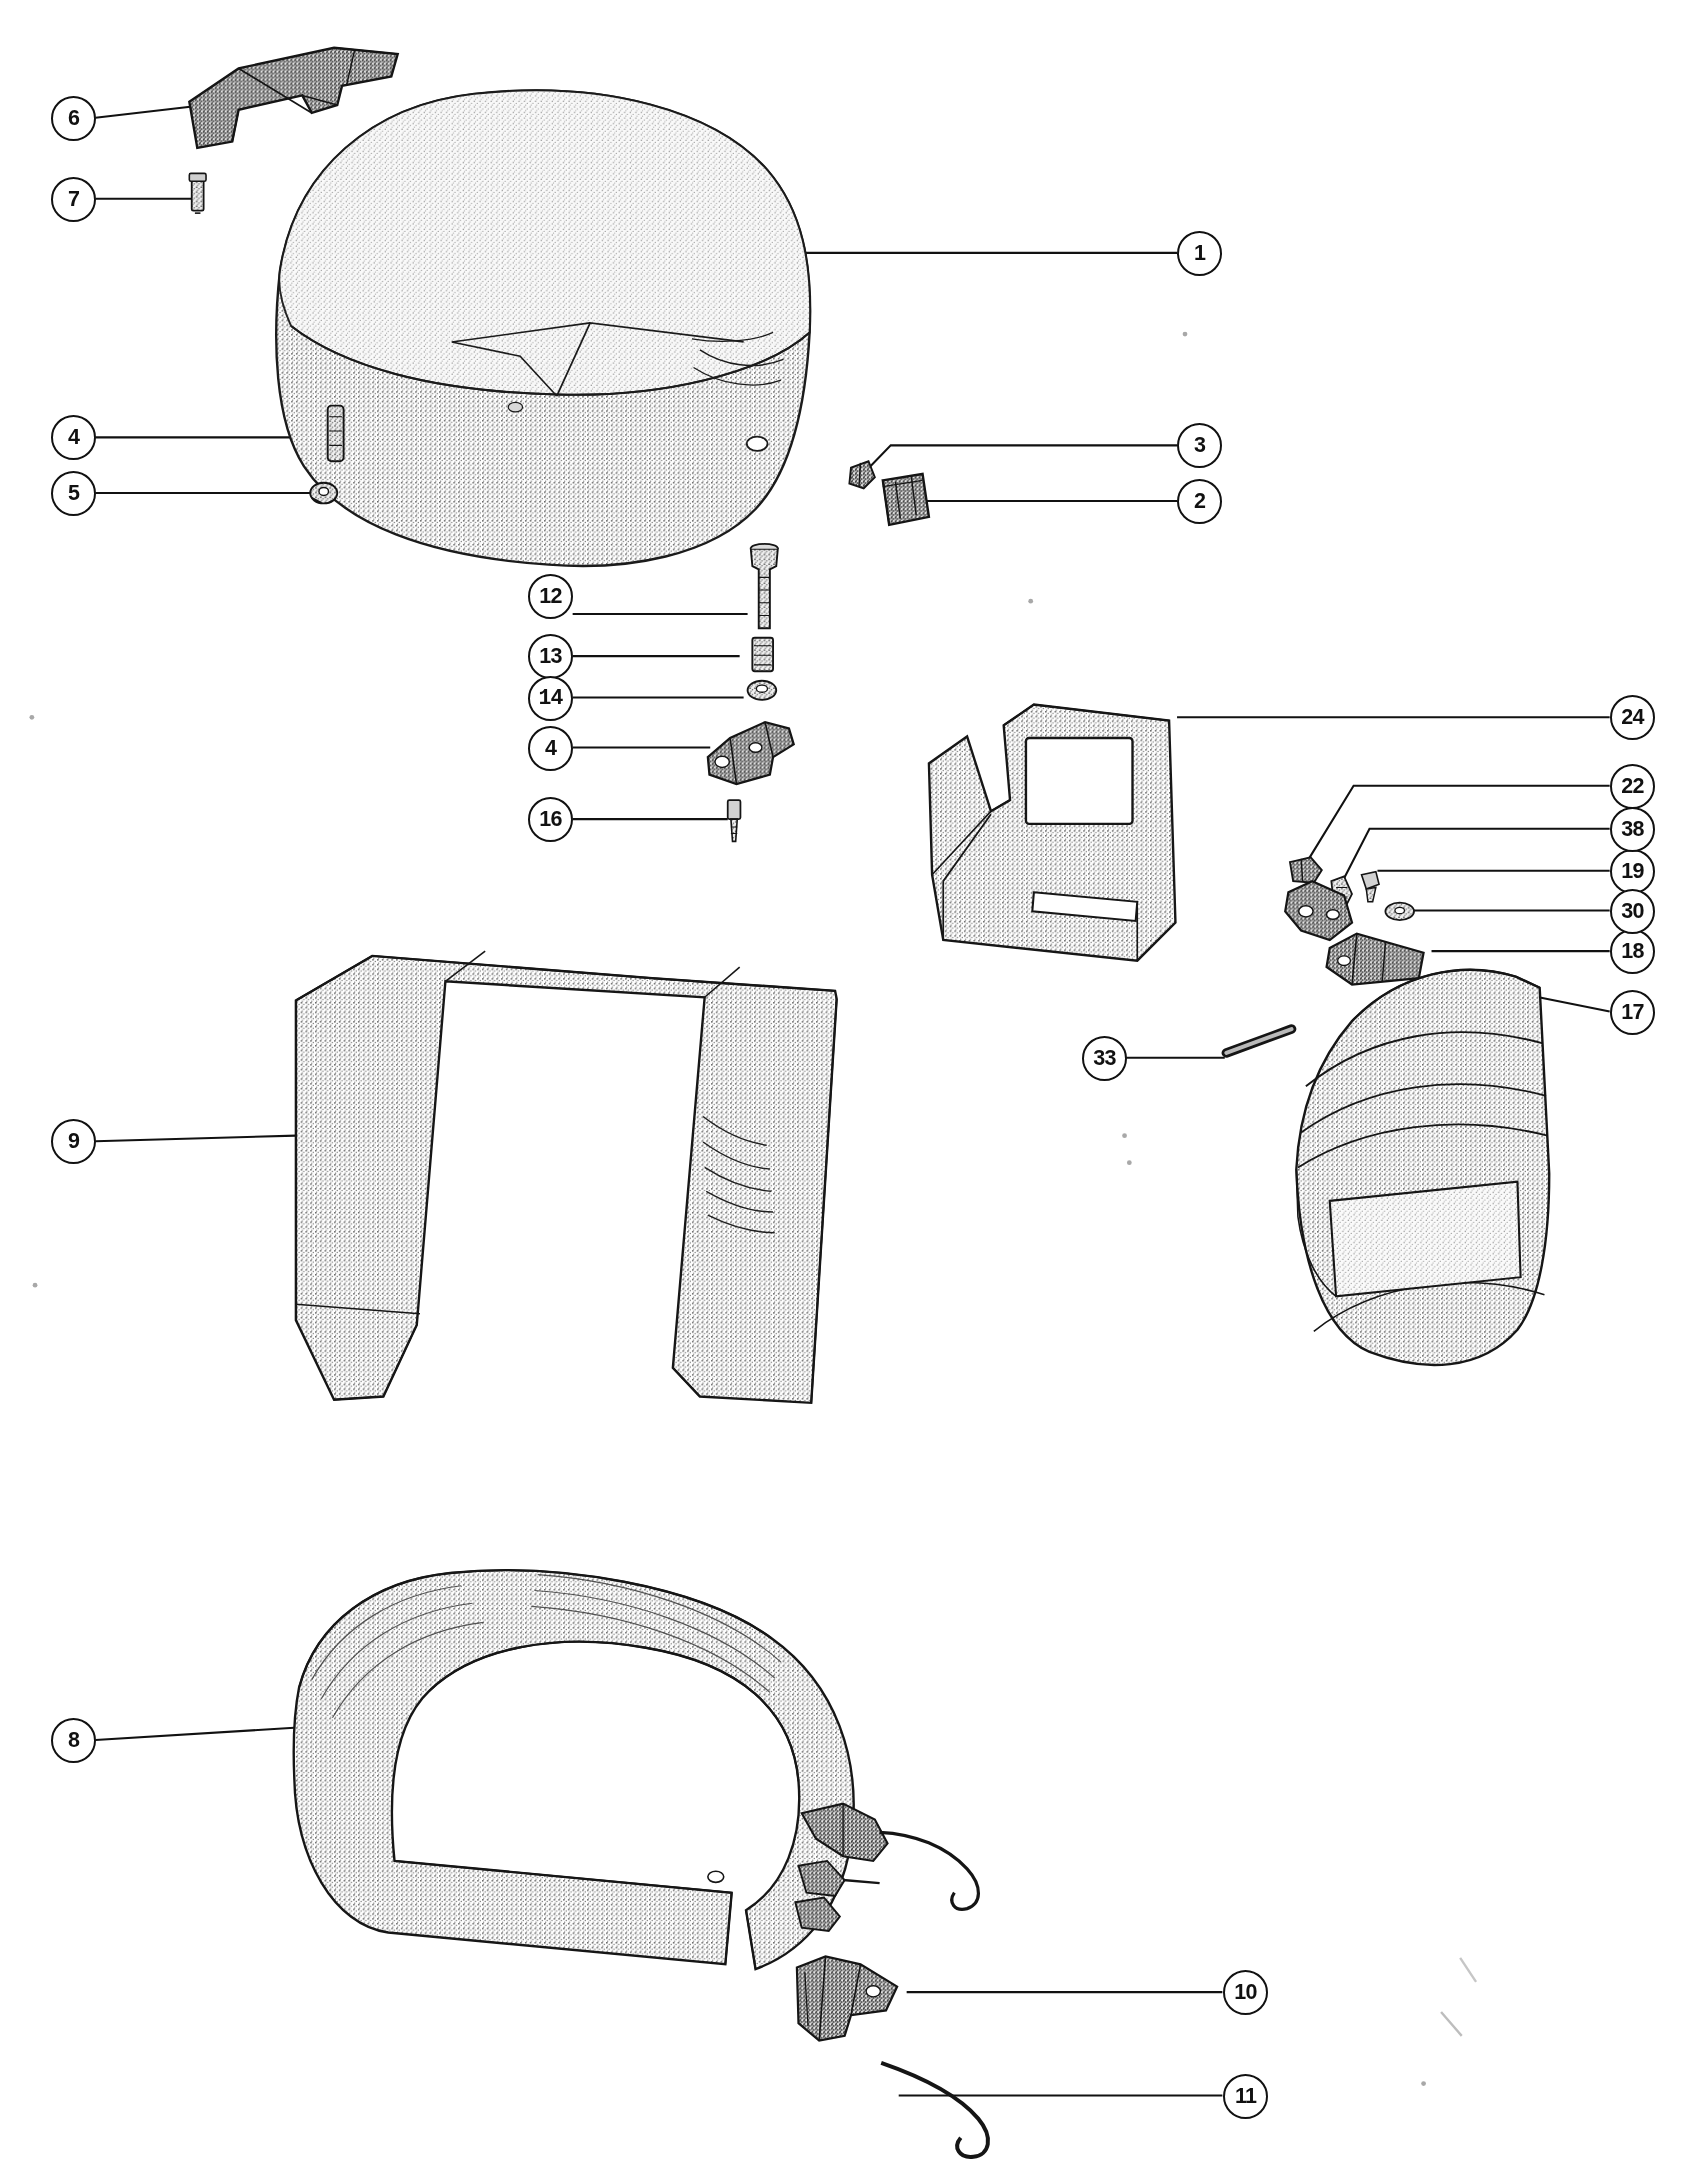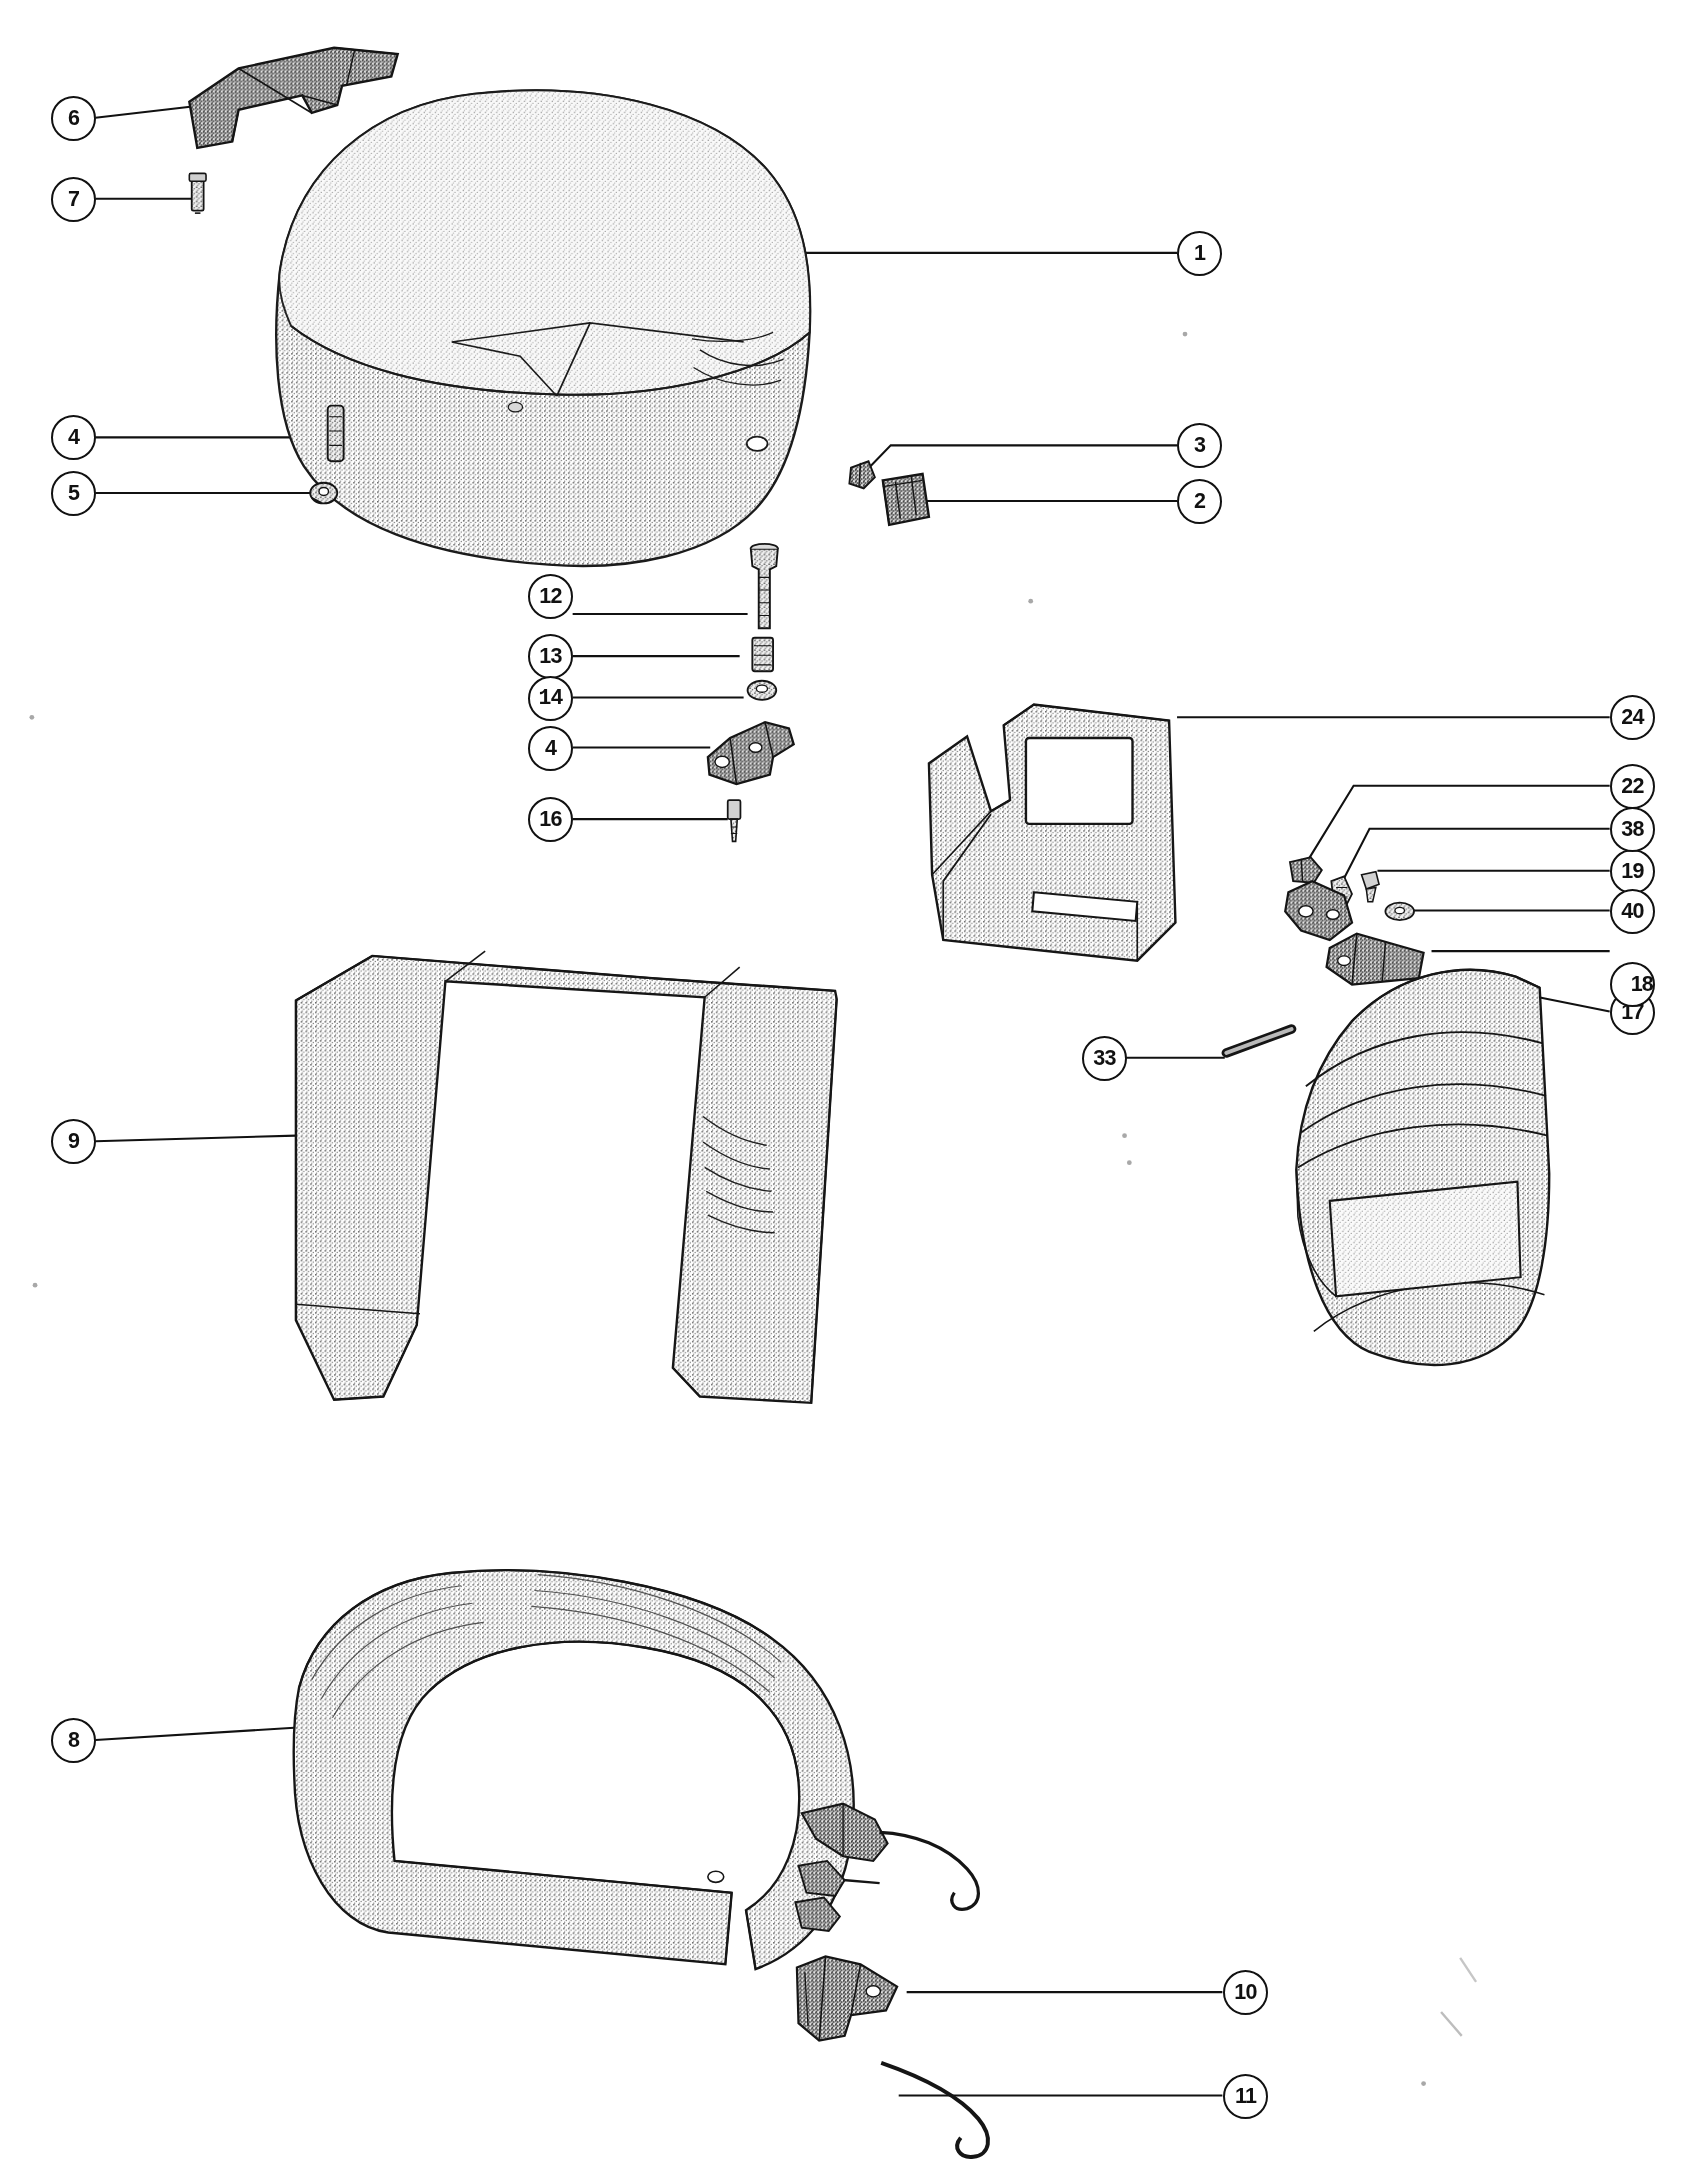--- a/index.html
+++ b/index.html
@@ -345,22 +345,22 @@
   <div class="callout" style="left:73px;   top:1740px;">8</div>
   <div class="callout" style="left:73px;   top:1141px;">9</div>
   <div class="callout" style="left:1245px; top:1992px;">10</div>
   <div class="callout" style="left:1245px; top:2096px;">11</div>
   <div class="callout" style="left:550px;  top:596px;">12</div>
   <div class="callout" style="left:550px;  top:656px;">13</div>
   <div class="callout" style="left:550px;  top:698px;font-family:Liberation Mono, monospace;">14</div>
   <div class="callout" style="left:550px;  top:748px;">4</div>
   <div class="callout" style="left:550px;  top:819px;">16</div>
   <div class="callout" style="left:1632px; top:1012px;">17</div>
-  <div class="callout" style="left:1632px; top:984px;text-align:right;">18</div>
+  <div class="callout" style="left:1632px; top:951px;">18</div>
   <div class="callout" style="left:1632px; top:871px;">19</div>
-  <div class="callout" style="left:1632px; top:911px;">40</div>
+  <div class="callout" style="left:1632px; top:911px;">30</div>
   <div class="callout" style="left:1632px; top:829px;">38</div>
   <div class="callout" style="left:1632px; top:786px;">22</div>
   <div class="callout" style="left:1104px; top:1058px;">33</div>
   <div class="callout" style="left:1632px; top:717px;">24</div>
 
 </div>
 
 
 </body></html>

